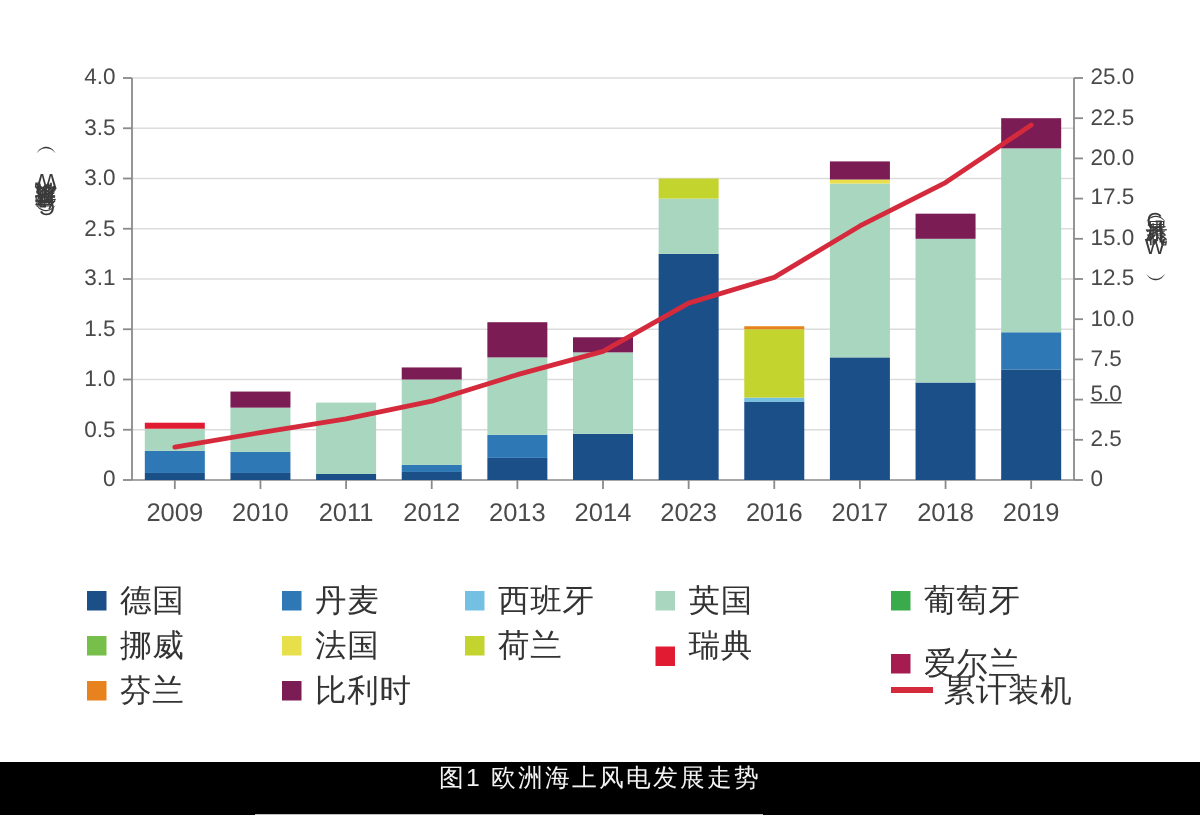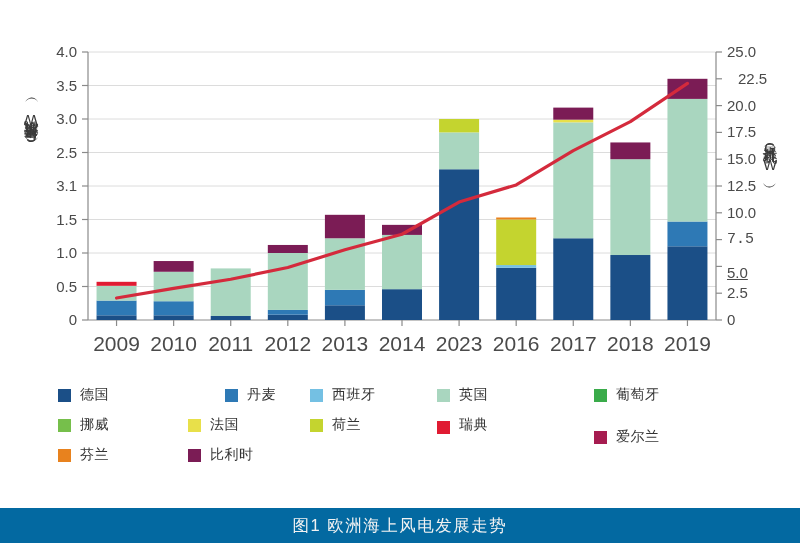--- a/index.html
+++ b/index.html
@@ -20,36 +20,36 @@
     position:absolute;color:#3a3a3a;font-size:14.5px;letter-spacing:1px;
     writing-mode:vertical-rl;text-orientation:upright;white-space:nowrap;
   }
   #ylabel-left{left:22px;top:110px;transform:rotate(180deg);}
   #ylabel-right{left:760px;top:135px;}
   .tick-label{
     position:absolute;font-size:15px;color:#4a4a4a;text-align:right;
     white-space:nowrap;line-height:1;
   }
   .tick-label.right{text-align:left;}
-  .xtick{position:absolute;font-size:21px;color:#4a4a4a;text-align:center;
+  .xtick{position:absolute;font-size:17px;color:#4a4a4a;text-align:center;
          white-space:nowrap;}
   
   #legend{
     position:absolute;left:0;top:380px;width:800px;height:110px;
   }
   .legend-item{
     position:absolute;display:flex;align-items:center;white-space:nowrap;
   }
   .swatch{width:13px;height:13px;display:inline-block;margin-right:9px;flex:0 0 auto;}
   .line-swatch{width:28px;height:4px;display:inline-block;margin-right:7px;flex:0 0 auto;}
-  .legend-label{font-size:14px;color:#333;letter-spacing:0.5px;}
+  .legend-label{font-size:21px;color:#333;letter-spacing:0.5px;}
   
   #caption-bar{
     position:absolute;left:0;top:508px;width:800px;height:35px;
-    background:#0369a1;display:flex;align-items:center;justify-content:center;
+    background:#000000;display:flex;align-items:flex-start;justify-content:center;
   }
   #caption-text{color:#f2f2f2;font-size:16.5px;letter-spacing:1.5px;}
   svg{display:block;}
 </style>
 </head>
 <body>
 
 <div id="figure">
 
   <div class="plot-wrap" id="plot-wrap">
@@ -144,49 +144,49 @@
         <div class="tick-label" style="right: 723px; top: 278.5px;">0.5</div>
         <div class="tick-label" style="right: 723px; top: 245px;">1.0</div>
         <div class="tick-label" style="right: 723px; top: 211.5px;">1.5</div>
         <div class="tick-label" style="right: 723px; top: 178px;">3.1</div>
         <div class="tick-label" style="right: 723px; top: 144.5px;">2.5</div>
         <div class="tick-label" style="right: 723px; top: 111px;">3.0</div>
         <div class="tick-label" style="right: 723px; top: 77.5px;">3.5</div>
         <div class="tick-label" style="right: 723px; top: 44px;">4.0</div>
         <div class="tick-label right" style="left: 727px; top: 312px;">0</div>
         <div class="tick-label right" style="left: 727px; top: 285.2px;">2.5</div>
-        <div class="tick-label right" style="left: 727px; top: 265px; text-decoration: underline;">5.0</div>
-        <div class="tick-label right" style="left: 727px; top: 231.6px; font-family: Liberation Mono, monospace;">7.5</div>
+        <div class="tick-label right" style="left: 727px; top: 255px; text-decoration: underline;">5.0</div>
+        <div class="tick-label right" style="left: 727px; top: 231.6px;">7.5</div>
         <div class="tick-label right" style="left: 727px; top: 204.8px;">10.0</div>
         <div class="tick-label right" style="left: 727px; top: 178px;">12.5</div>
         <div class="tick-label right" style="left: 727px; top: 151.2px;">15.0</div>
         <div class="tick-label right" style="left: 727px; top: 124.4px;">17.5</div>
         <div class="tick-label right" style="left: 727px; top: 97.6px;">20.0</div>
-        <div class="tick-label right" style="left: 727px; top: 70.8px; margin-left: 11px;">22.5</div>
+        <div class="tick-label right" style="left: 727px; top: 70.8px;">22.5</div>
         <div class="tick-label right" style="left: 727px; top: 44px;">25.0</div>
         <div class="xtick" style="left: 86.5455px; top: 332px; width: 60px;">2009</div>
         <div class="xtick" style="left: 143.636px; top: 332px; width: 60px;">2010</div>
         <div class="xtick" style="left: 200.727px; top: 332px; width: 60px;">2011</div>
         <div class="xtick" style="left: 257.818px; top: 332px; width: 60px;">2012</div>
         <div class="xtick" style="left: 314.909px; top: 332px; width: 60px;">2013</div>
         <div class="xtick" style="left: 372px; top: 332px; width: 60px;">2014</div>
         <div class="xtick" style="left: 429.091px; top: 332px; width: 60px;">2023</div>
         <div class="xtick" style="left: 486.182px; top: 332px; width: 60px;">2016</div>
         <div class="xtick" style="left: 543.273px; top: 332px; width: 60px;">2017</div>
         <div class="xtick" style="left: 600.364px; top: 332px; width: 60px;">2018</div>
         <div class="xtick" style="left: 657.455px; top: 332px; width: 60px;">2019</div>
       </div>
   </div>
 
   <div id="legend">
       <div class="legend-item" style="left: 58px; top: 6px;">
         <span class="swatch" style="background: rgb(27, 79, 135);"></span>
         <span class="legend-label">德国</span>
       </div>
-      <div class="legend-item" style="left: 188px; top: 6px; margin-left: 37px;">
+      <div class="legend-item" style="left: 188px; top: 6px;">
         <span class="swatch" style="background: rgb(46, 121, 181);"></span>
         <span class="legend-label">丹麦</span>
       </div>
       <div class="legend-item" style="left: 310px; top: 6px;">
         <span class="swatch" style="background: rgb(116, 192, 227);"></span>
         <span class="legend-label">西班牙</span>
       </div>
       <div class="legend-item" style="left: 437px; top: 6px;">
         <span class="swatch" style="background: rgb(169, 214, 191);"></span>
         <span class="legend-label">英国</span>
@@ -216,19 +216,23 @@
         <span class="legend-label">爱尔兰</span>
       </div>
       <div class="legend-item" style="left: 58px; top: 66px;">
         <span class="swatch" style="background: rgb(232, 130, 30);"></span>
         <span class="legend-label">芬兰</span>
       </div>
       <div class="legend-item" style="left: 188px; top: 66px;">
         <span class="swatch" style="background: rgb(123, 28, 85);"></span>
         <span class="legend-label">比利时</span>
       </div>
+      <div class="legend-item" style="left: 594px; top: 66px;">
+        <span class="line-swatch" style="background: rgb(212, 42, 60);"></span>
+        <span class="legend-label">累计装机</span>
+      </div>
     </div>
 
   <div id="caption-bar">
     <span id="caption-text">图1 欧洲海上风电发展走势</span>
   </div>
 
 </div>
 
 </body></html>

